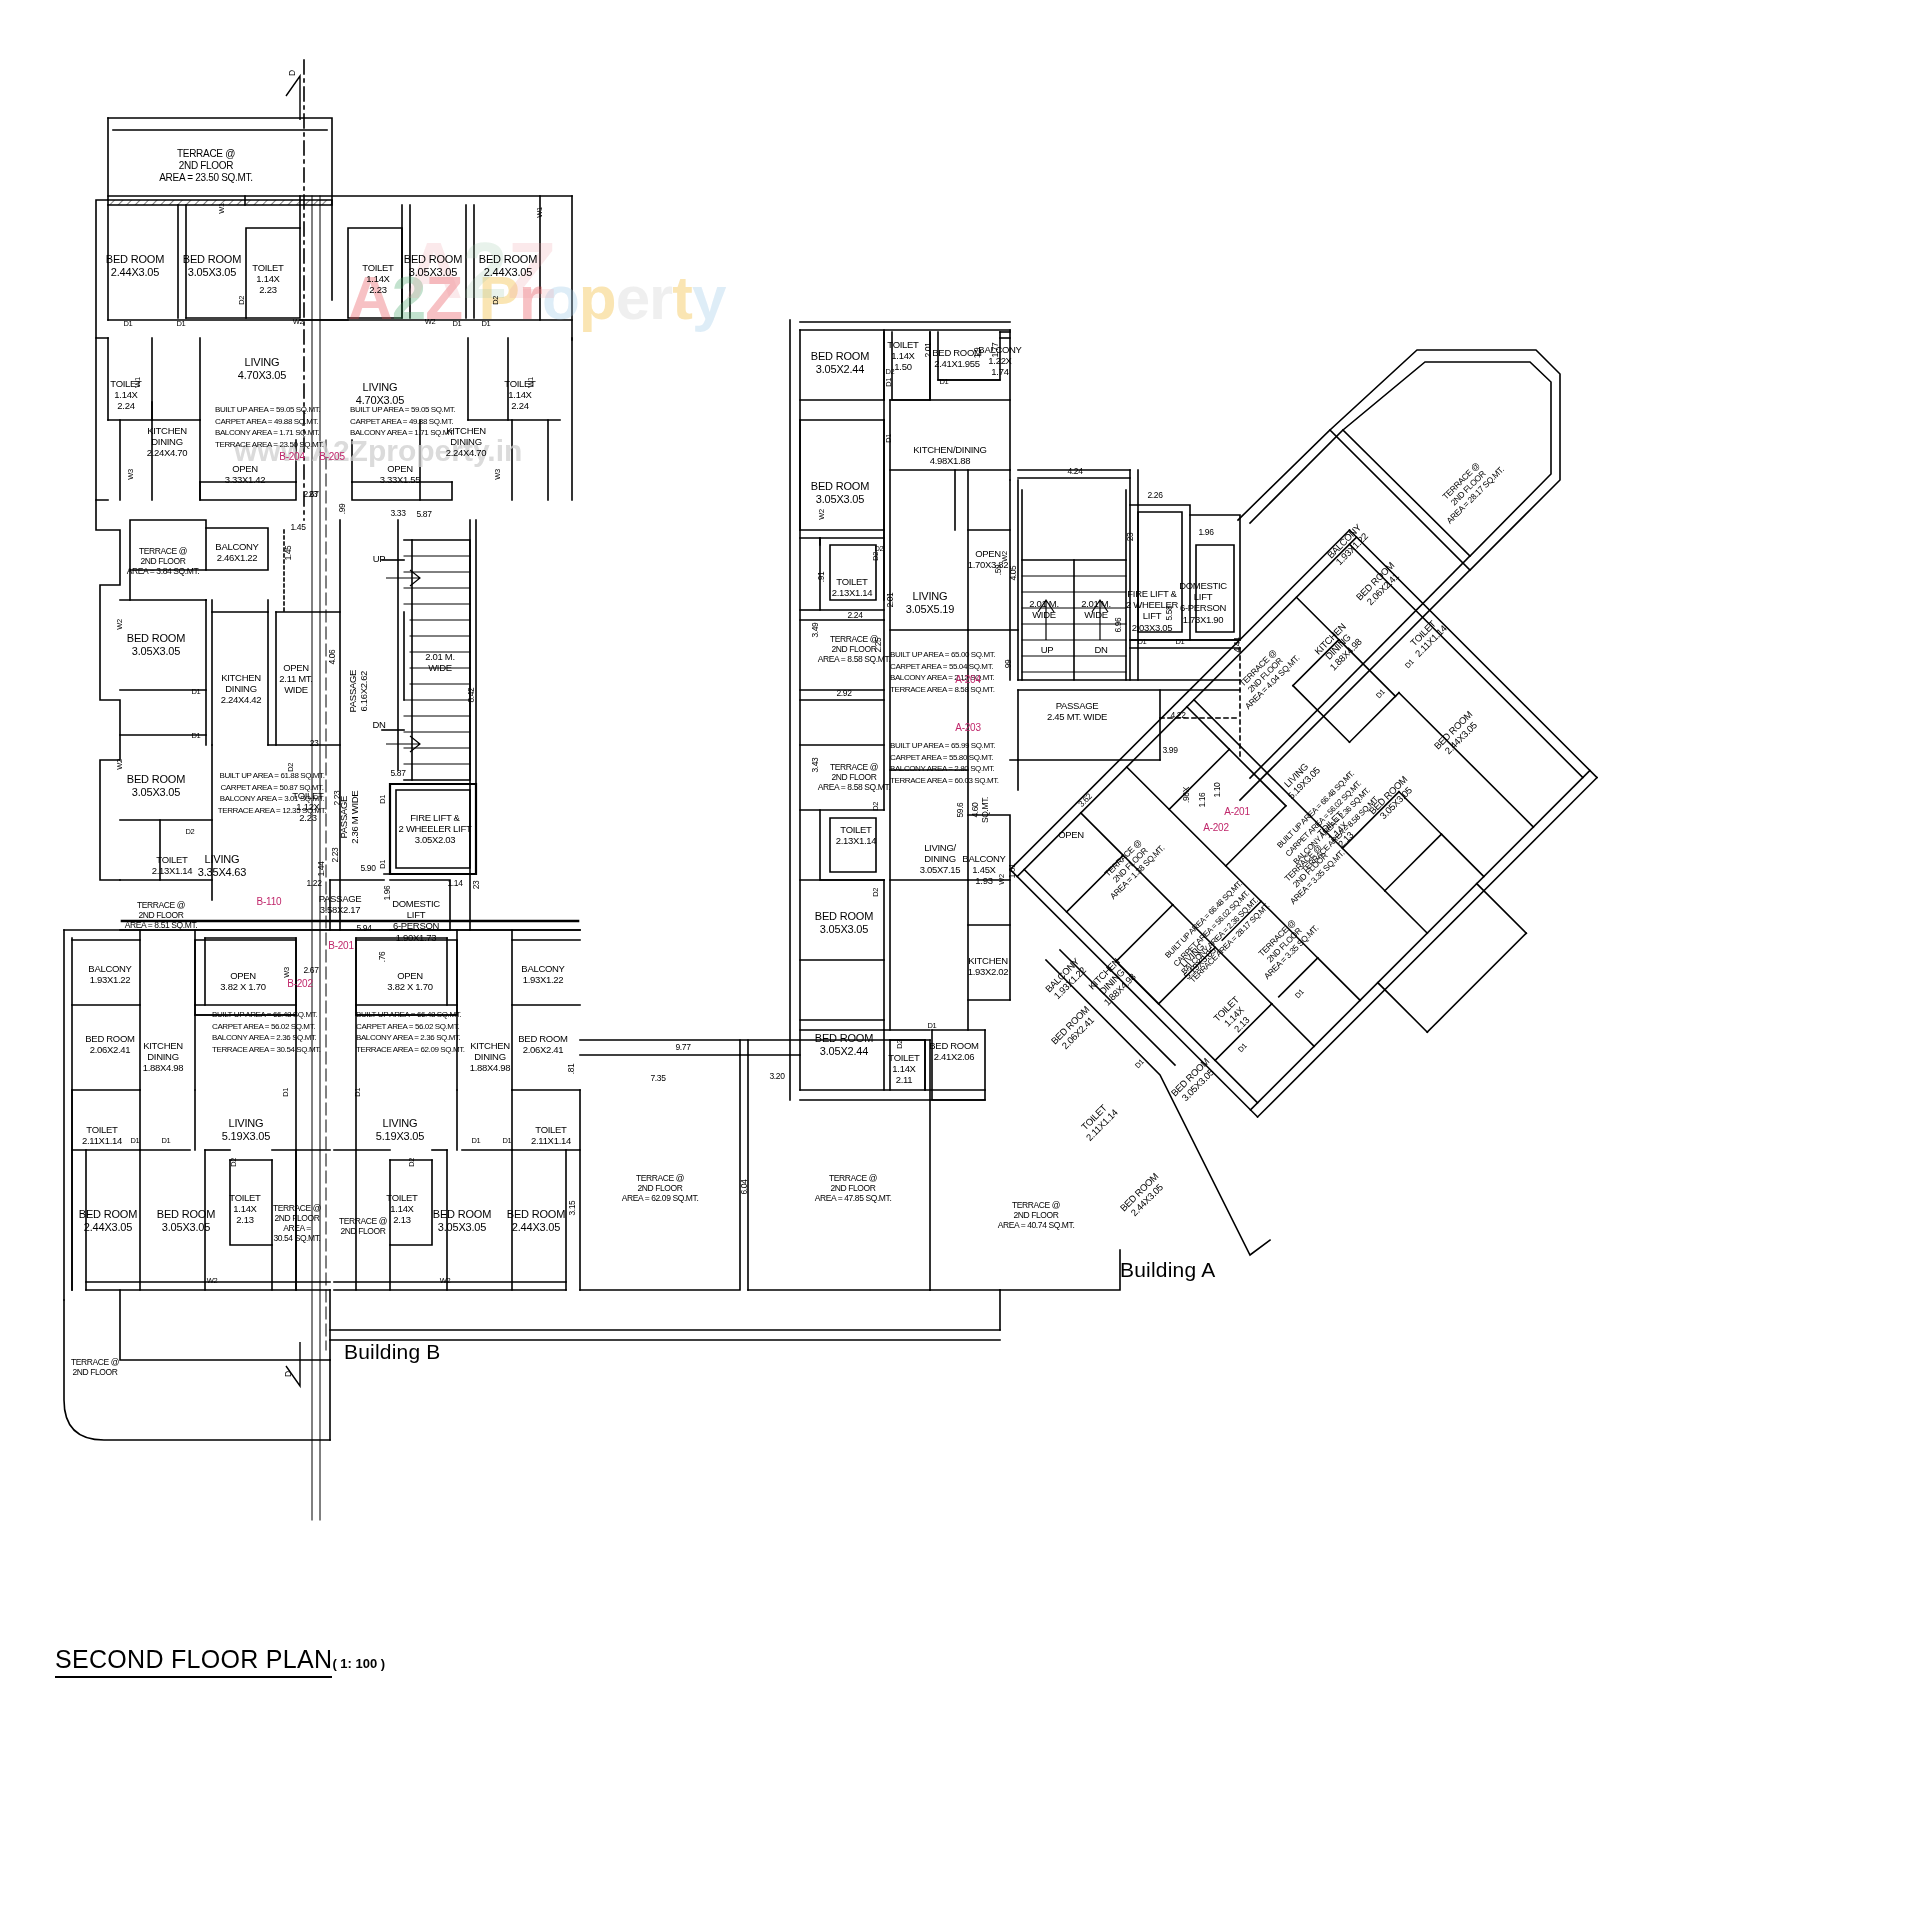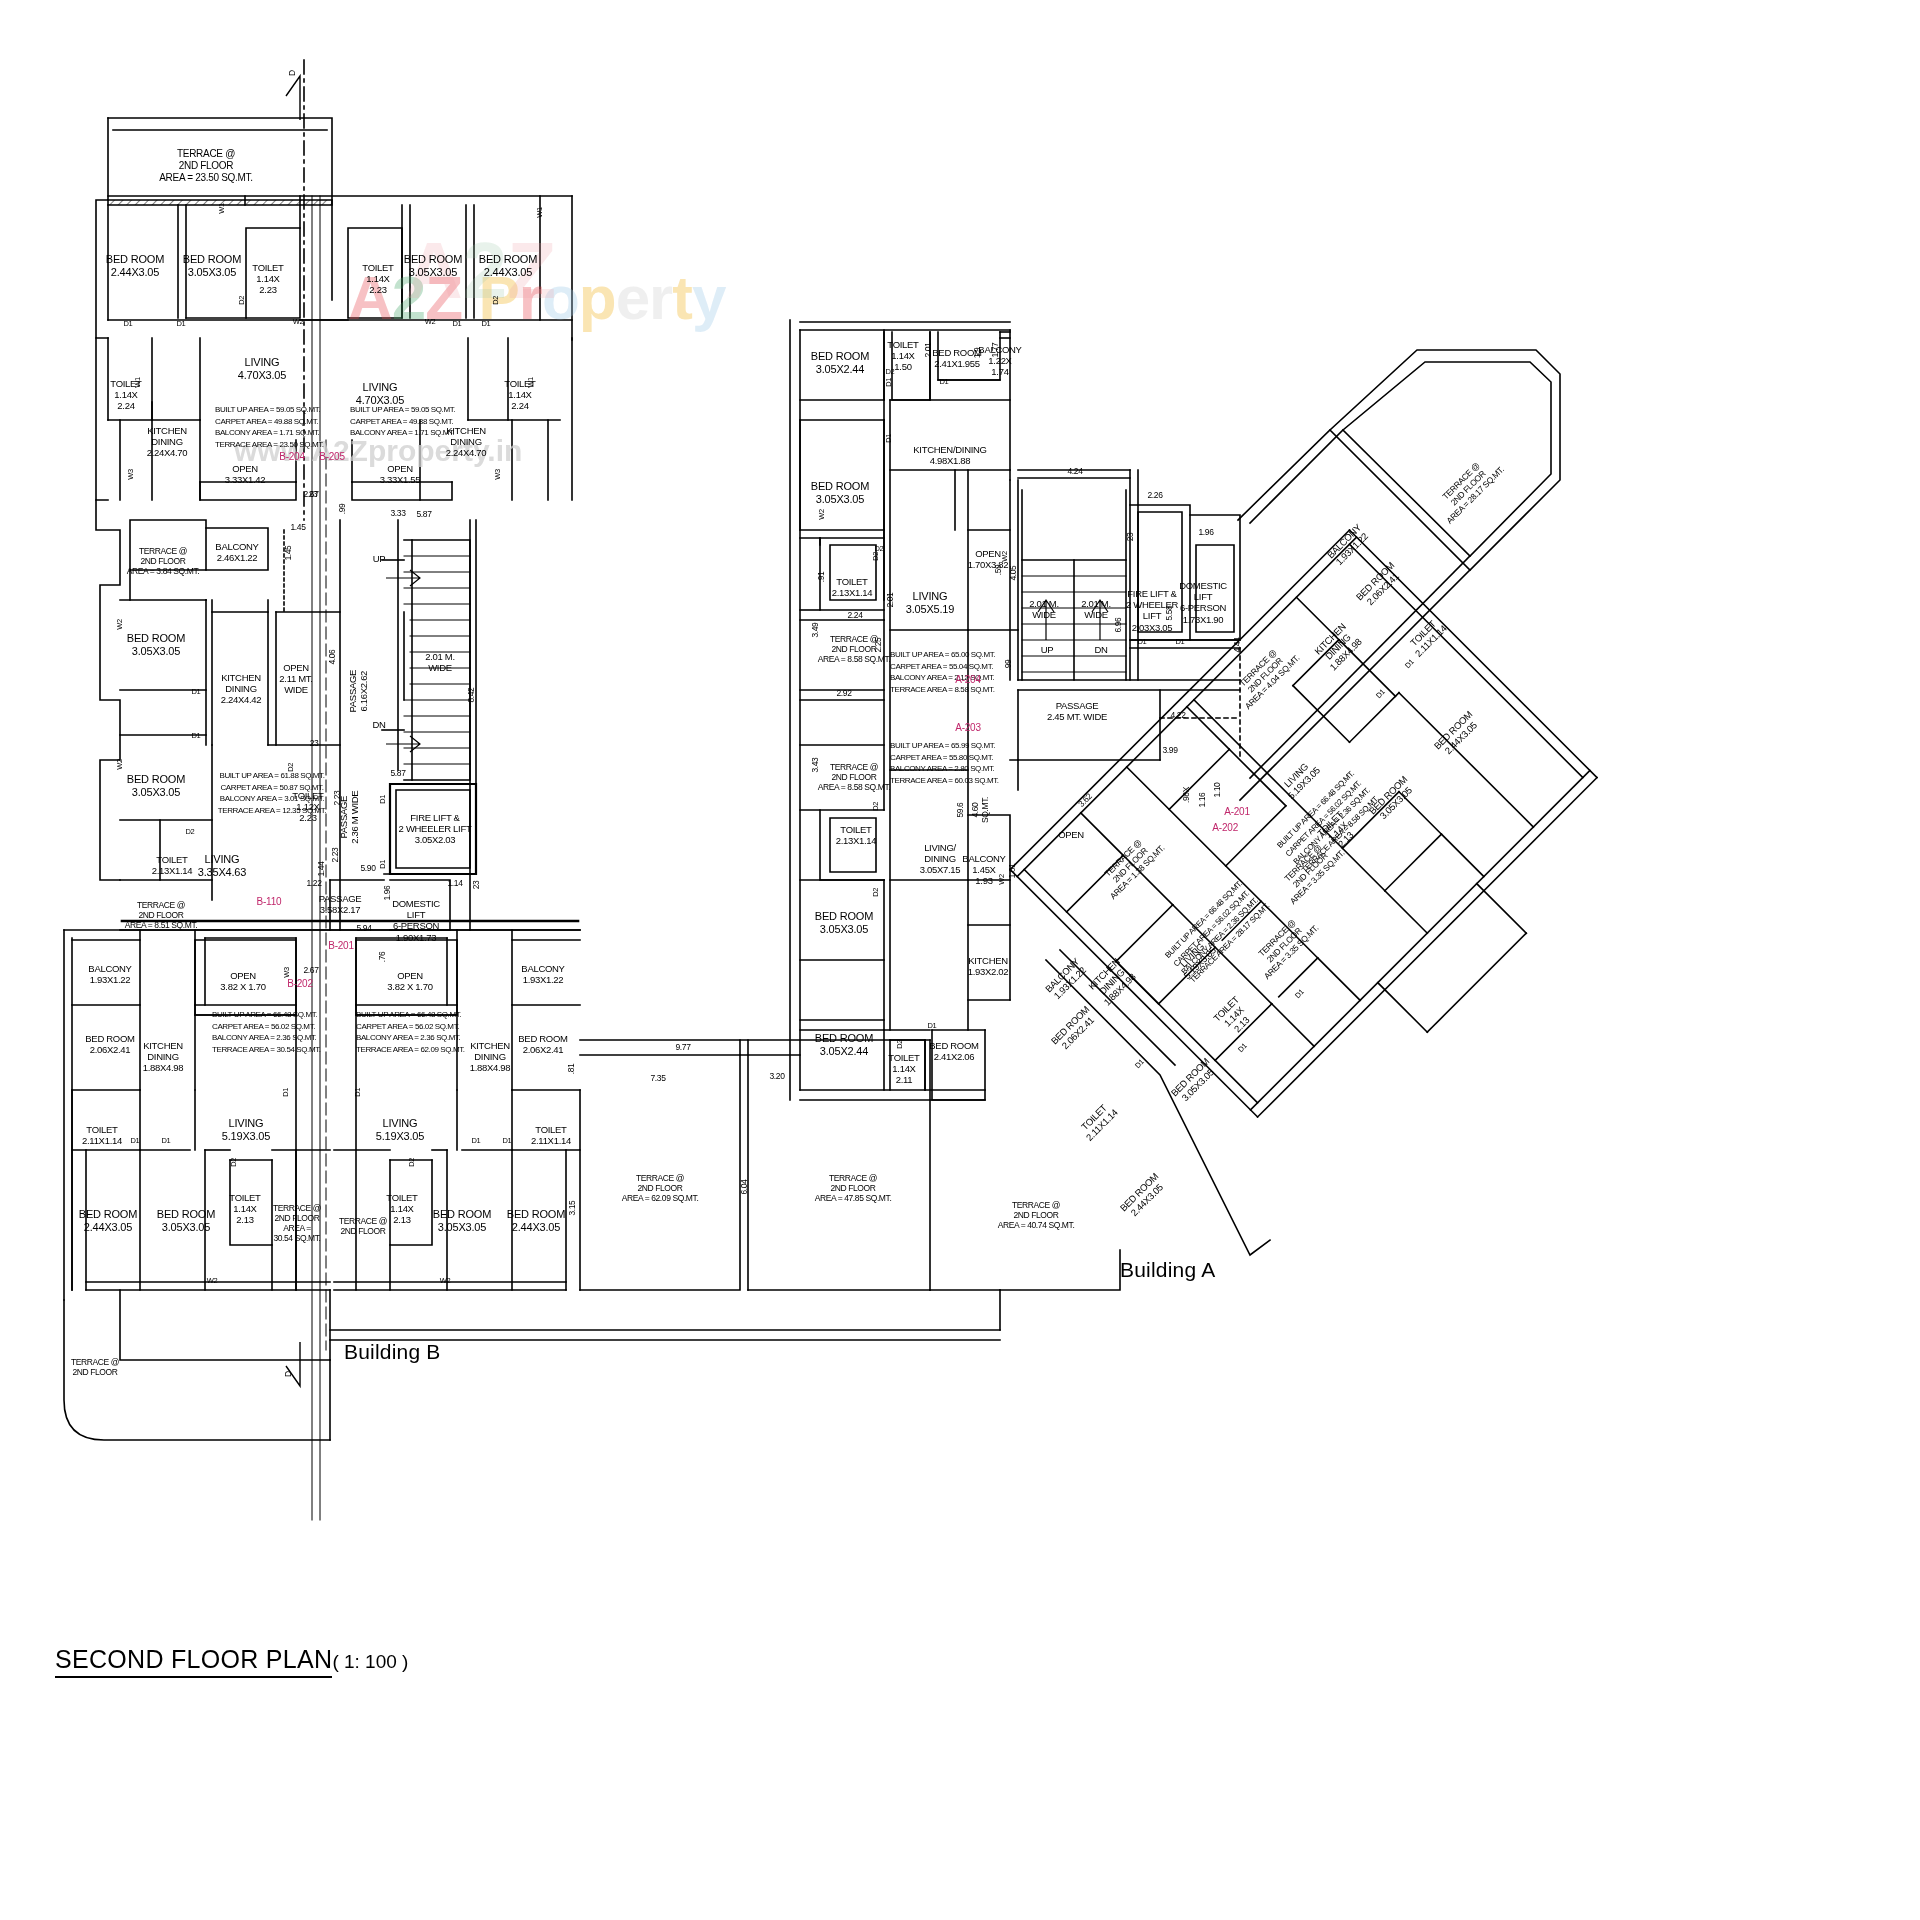--- a/index.html
+++ b/index.html
@@ -12,21 +12,21 @@
   .rm{font-size:11px;letter-spacing:-0.2px;}
   .rm-s{font-size:9.5px;letter-spacing:-0.3px;}
   .area{font-size:8px;letter-spacing:-0.4px;text-align:left;line-height:1.45;}
   .dim{font-size:8.5px;letter-spacing:-0.4px;}
   .unit{font-size:10px;color:#c0276b;letter-spacing:-0.2px;font-weight:500;}
   .terr{font-size:10px;letter-spacing:-0.3px;}
   .terr-s{font-size:8.5px;letter-spacing:-0.4px;}
   .bldg{font-size:21px;letter-spacing:0.2px;}
   .title{font-size:25px;letter-spacing:0.3px;border-bottom:2px solid #000;
          display:inline-block;padding-bottom:2px;}
-  .title-sc{font-size:19px;letter-spacing:0;}
+  .title-sc{font-size:13px;letter-spacing:0;font-weight:bold;}
   .door{font-size:7.5px;letter-spacing:-0.4px;}
   .wm1{position:absolute;font-size:62px;font-weight:700;letter-spacing:-1px;
        opacity:.33;pointer-events:none;}
   .wm2{position:absolute;font-size:30px;font-weight:700;letter-spacing:0px;
        color:#cfcfcf;opacity:.75;pointer-events:none;}
   .wm3{position:absolute;font-size:80px;font-weight:700;opacity:.22;
        pointer-events:none;}
 </style>
 </head>
 <body>
@@ -687,21 +687,21 @@
 TERRACE AREA = 28.17 SQ.MT.</div>
     </div>
 <div id="layer-units">
       <div class="lbl unit" style="left: 270px; top: 451px; width: 44px;">B-204</div>
       <div class="lbl unit" style="left: 310px; top: 451px; width: 44px;">B-205</div>
       <div class="lbl unit" style="left: 247px; top: 896px; width: 44px;">B-110</div>
       <div class="lbl unit" style="left: 278px; top: 978px; width: 44px;">B-202</div>
       <div class="lbl unit" style="left: 319px; top: 940px; width: 44px;">B-201</div>
       <div class="lbl unit" style="left: 946px; top: 674px; width: 44px;">A-204</div>
       <div class="lbl unit" style="left: 946px; top: 722px; width: 44px;">A-203</div>
-      <div class="lbl unit" style="left: 1194px; top: 822px; width: 44px; text-align: right;">A-202</div>
+      <div class="lbl unit" style="left: 1194px; top: 822px; width: 44px;">A-202</div>
       <div class="lbl unit" style="left: 1215px; top: 806px; width: 44px;">A-201</div>
     </div>
 <div id="layer-dims">
       <div class="lbl dim" style="left: 291px; top: 489px; width: 40px;">2.67</div>
       <div class="lbl dim" style="left: 378px; top: 508px; width: 40px;">3.33</div>
       <div class="lbl dim" style="left: 404px; top: 509px; width: 40px;">5.87</div>
       <div class="lbl dim" style="left: 278px; top: 522px; width: 40px;">1.45</div>
       <div class="lbl dim" style="left: 322px; top: 504px; width: 40px; transform: rotate(-90deg);">.99</div>
       <div class="lbl dim" style="left: 268px; top: 548px; width: 40px; transform: rotate(-90deg);">1.45</div>
       <div class="lbl dim" style="left: 312px; top: 652px; width: 40px; transform: rotate(-90deg);">4.06</div>

